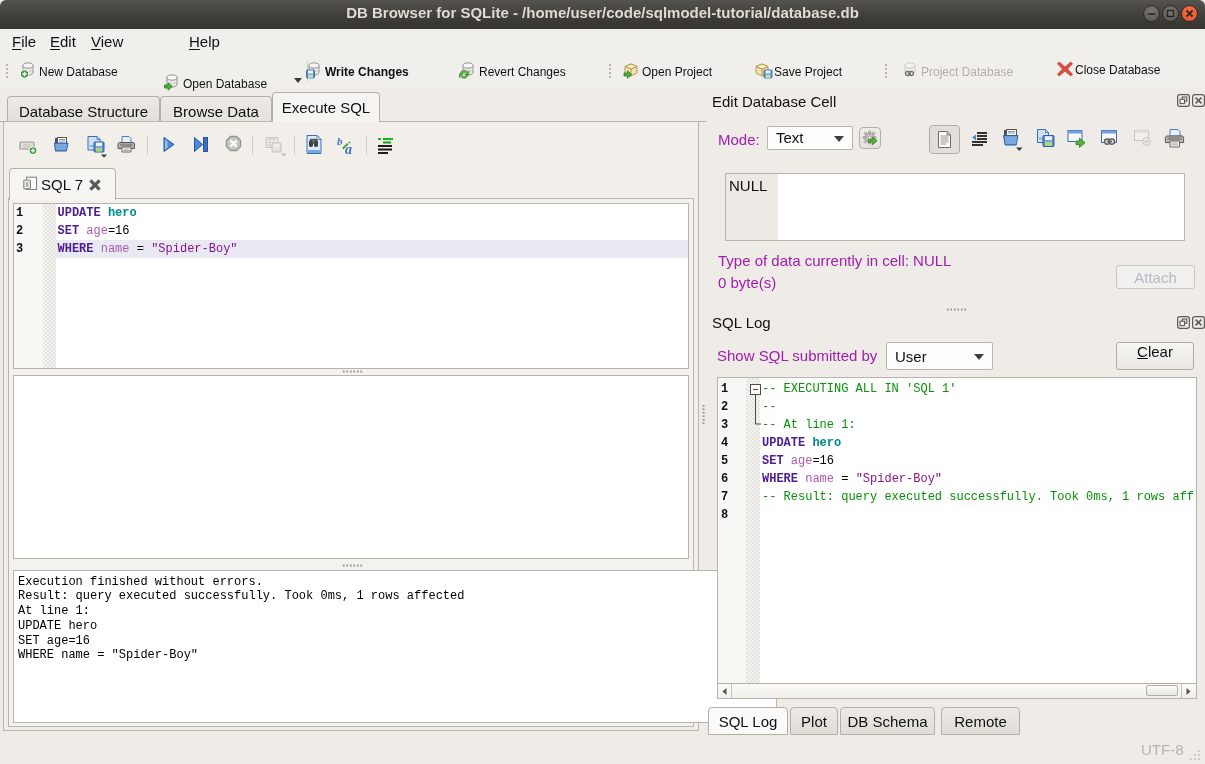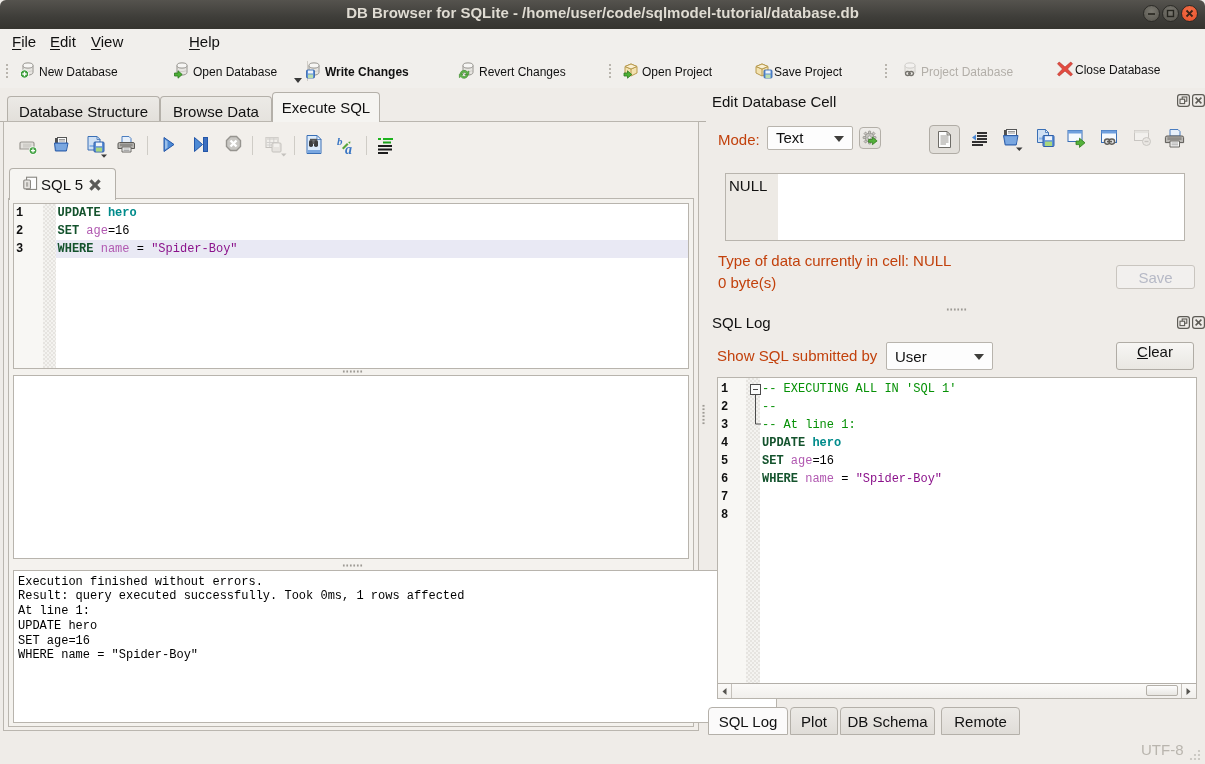--- a/index.html
+++ b/index.html
@@ -43,34 +43,34 @@
   background:#f6f5f2; border:1px solid #b4b0a9; border-bottom:none; border-radius:4px 4px 0 0;
   font-size:15px; color:#111; }
 
 #editor { left:13px; top:203px; width:676px; height:166px; }
 .gut { position:absolute; left:0; top:0; width:33px; height:100%; background:#f8f7f4; }
 .fold { position:absolute; left:28.5px; top:0; width:13.5px; height:100%;
   background-image:linear-gradient(45deg,#e6e4e0 25%,transparent 25%,transparent 75%,#e6e4e0 75%),linear-gradient(45deg,#e6e4e0 25%,transparent 25%,transparent 75%,#e6e4e0 75%);
   background-size:4px 4px; background-position:0 0,2px 2px; background-color:#f4f3f0; }
 .cl { position:absolute; height:18px; line-height:18px; white-space:pre; }
 .num { color:#101010; font-weight:bold; }
-.kw { color:#14532d; font-weight:bold; }
+.kw { color:#4c1d95; font-weight:bold; }
 .tbl { color:#008b8b; font-weight:bold; }
 .idf { color:#b159b1; }
 .str { color:#8b128b; }
 .com { color:#069106; }
 .hl { position:absolute; left:42px; right:0; height:18px; background:#e9e9f4; }
 
 .hsplit { position:absolute; width:21px; height:3px;
   background-image:radial-gradient(circle,#9d9a94 1px,transparent 1.2px); background-size:3.5px 3px; }
 .vsplit { position:absolute; width:3px; height:21px;
   background-image:radial-gradient(circle,#9d9a94 1px,transparent 1.2px); background-size:3px 3.5px; }
 
 .paneltitle { position:absolute; font-size:15px; color:#111; }
-label.f14, .f14 { font-size:15px; color:#c2410c; }
+label.f14, .f14 { font-size:15px; color:#a21caf; }
 .combo { position:absolute; background:#fdfdfd; border:1px solid #b8b4ad; border-radius:2px;
   font-size:15px; color:#111; }
 .combo .arr { position:absolute; right:8px; top:50%; margin-top:-2.5px; width:0; height:0;
   border-left:5.5px solid transparent; border-right:5.5px solid transparent; border-top:6px solid #3f3e3b; }
 .btn { position:absolute; background:linear-gradient(#f7f6f4,#e9e7e2); border:1px solid #b0aca5;
   border-radius:3px; font-size:15px; color:#111; text-align:center; }
 .btn.disabled { background:#f2f0ee; border-color:#c9c5bf; color:#b6b9c6; }
 
 #logbox { left:717px; top:377px; width:480px; height:322px; }
 #loghsb { position:absolute; left:718px; top:683px; width:478px; height:15px; background:linear-gradient(#fbfaf8,#f1efec); border-top:1px solid #b3afa9;}
@@ -149,21 +149,21 @@
   </defs>
 </svg>
 <div id="toolbar">
   <div class="tgrip" style="left:5px;"></div>
   <div class="titem" style="left:18px;"><svg width="20" height="20" viewBox="0 0 20 20">
         <g transform="translate(2,1)">
           <use href="#dbcyl"></use>
           <use href="#badgeplus" transform="translate(-8.5,0)"></use>
         </g>
       </svg><span style="margin-left:1px;">New Database</span></div>
-  <div class="titem" style="left:172px;"><svg width="20" height="20" viewBox="0 0 20 20">
+  <div class="titem" style="left:162px;margin-top:12px;"><svg width="20" height="20" viewBox="0 0 20 20">
         <g transform="translate(2,1)">
           <use href="#dbcyl"></use>
           <use href="#badgearrow" transform="translate(-8.5,0)"></use>
         </g>
       </svg><span style="margin-left:1px;">Open Database</span></div>
   <div style="position:absolute; left:294px; top:24px; width:0; height:0; border-left:4.5px solid transparent; border-right:4.5px solid transparent; border-top:5.5px solid #3a3a3a;"></div>
   <div class="tsep" style="left:307px;"></div>
   <div class="titem" style="left:304px;font-weight:bold;"><svg width="20" height="20" viewBox="0 0 20 20">
         <g transform="translate(2,1)">
           <use href="#dbcyl"></use>
@@ -292,21 +292,21 @@
     <line x1="1" y1="16" x2="11" y2="16" stroke="#1c1c1c" stroke-width="2"></line>
   </svg>
 </div>
 
 <div id="sqltab">
   <svg class="abs" style="left:11px; top:6px;" width="20" height="20" viewBox="0 0 18 18">
     <rect x="5" y="2" width="9" height="11" fill="#fdfdfd" stroke="#8a8883"></rect>
     <rect x="2.5" y="4.5" width="6" height="8" rx="1" fill="#e8e6e2" stroke="#8a8883"></rect>
     <rect x="4.5" y="6.5" width="2" height="4" fill="#b0aea9"></rect>
   </svg>
-  <span style="position:absolute;left:31px;top:7px;">SQL 5</span>
+  <span style="position:absolute;left:31px;top:7px;">SQL 7</span>
   <svg class="abs" style="left:77px; top:8px;" width="16" height="16" viewBox="0 0 14 14">
     <path d="M2 4 L4 2 L7 5 L10 2 L12 4 L9 7 L12 10 L10 12 L7 9 L4 12 L2 10 L5 7 Z" fill="#5a5a58"></path>
   </svg>
 </div>
 
 <div class="box" id="editor">
   <div class="gut"></div>
   <div class="fold"></div>
   <div class="hl" style="top:36px;"></div>
   <div class="cl mono num" style="left:2px; top:0px;">1</div>
@@ -431,21 +431,21 @@
   <path d="M6 13 h9.5 v6 h-9.5 z" fill="#f6f6f5" stroke="#6a6864"></path>
   <line x1="7.5" y1="15" x2="14" y2="15" stroke="#aaa"></line>
     <line x1="7.5" y1="16.8" x2="14" y2="16.8" stroke="#aaa"></line>
 </svg>
 
 <div class="box" style="left:725px; top:173px; width:460px; height:68px; background:#edeae5;">
   <div style="position:absolute; left:52px; top:0; right:0; bottom:0; background:#fff;"></div>
   <div style="position:absolute; left:3px; top:3px; font-size:15px; color:#111;">NULL</div>
 </div>
 <div class="f14 abs" style="left:718px; top:252px;">Type of data currently in cell: NULL</div>
-<div class="btn disabled" style="left:1116px; top:265px; width:79px; height:24px; padding-top:3px;">Save</div>
+<div class="btn disabled" style="left:1116px; top:265px; width:79px; height:24px; padding-top:3px;">Attach</div>
 <div class="f14 abs" style="left:718px; top:274px;">0 byte(s)</div>
 <div class="hsplit" style="left:946px; top:307.5px;"></div>
 <div class="paneltitle" style="left:712px; top:314px;">SQL Log</div>
 <svg class="abs" style="left:1177px; top:316px;" width="13" height="13" viewBox="0 0 13 13">
     <rect x="0.6" y="0.6" width="11.8" height="11.8" rx="2.4" fill="none" stroke="#5d5b55" stroke-width="1.2"></rect>
     <rect x="5.2" y="3" width="4.6" height="4.2" fill="none" stroke="#5d5b55" stroke-width="1.1"></rect>
     <rect x="3" y="5.2" width="4.6" height="4.4" fill="#f1efec" stroke="#5d5b55" stroke-width="1.1"></rect>
   </svg>
 <svg class="abs" style="left:1191.5px; top:316px;" width="13" height="13" viewBox="0 0 13 13">
     <rect x="0.6" y="0.6" width="11.8" height="11.8" rx="2.4" fill="none" stroke="#5d5b55" stroke-width="1.2"></rect>
@@ -468,20 +468,21 @@
   <div class="cl mono num" style="left:3px; top:74px;">5</div>
   <div class="cl mono num" style="left:3px; top:92px;">6</div>
   <div class="cl mono num" style="left:3px; top:110px;">7</div>
   <div class="cl mono num" style="left:3px; top:128px;">8</div>
   <div class="cl mono com" style="left:44px; top:2px;">-- EXECUTING ALL IN 'SQL 1'</div>
   <div class="cl mono com" style="left:44px; top:20px;">--</div>
   <div class="cl mono com" style="left:44px; top:38px;">-- At line 1:</div>
   <div class="cl mono" style="left:44px; top:56px;"><span class="kw">UPDATE</span> <span class="tbl">hero</span></div>
   <div class="cl mono" style="left:44px; top:74px;"><span class="kw">SET</span> <span class="idf">age</span>=16</div>
   <div class="cl mono" style="left:44px; top:92px;"><span class="kw">WHERE</span> <span class="idf">name</span> = <span class="str">"Spider-Boy"</span></div>
+  <div class="cl mono com" style="left:44px; top:110px;">-- Result: query executed successfully. Took 0ms, 1 rows aff</div>
   <svg class="abs" style="left:30px; top:3px;" width="18" height="50" viewBox="0 0 18 50">
     <line x1="7.5" y1="13" x2="7.5" y2="43" stroke="#4a4a4a"></line>
     <line x1="7.5" y1="43" x2="13" y2="43" stroke="#4a4a4a"></line>
     <rect x="2.5" y="3.5" width="10" height="10" fill="#fbfbfa" stroke="#4a4a4a"></rect>
     <line x1="5" y1="8.5" x2="10" y2="8.5" stroke="#4a4a4a"></line>
   </svg>
 </div>
 <div id="loghsb">
   <div class="abs" style="left:13px; top:0; width:1px; height:14px; background:#c5c1bb;"></div>
   <div class="abs" style="left:463px; top:0; width:1px; height:14px; background:#c5c1bb;"></div>

